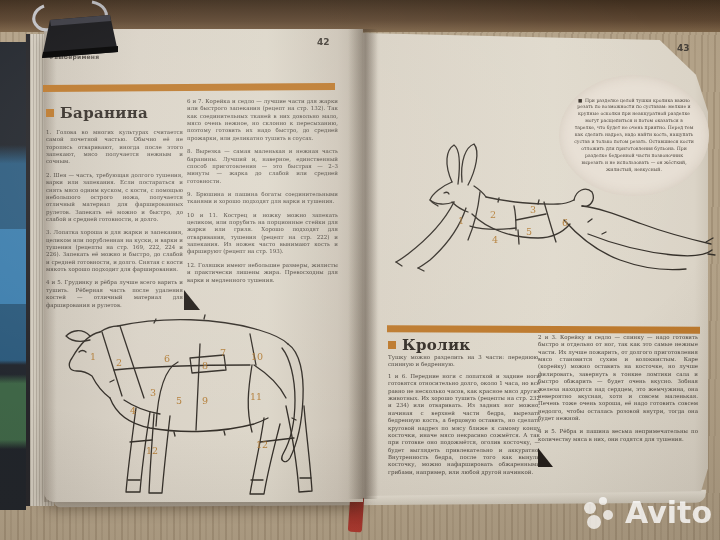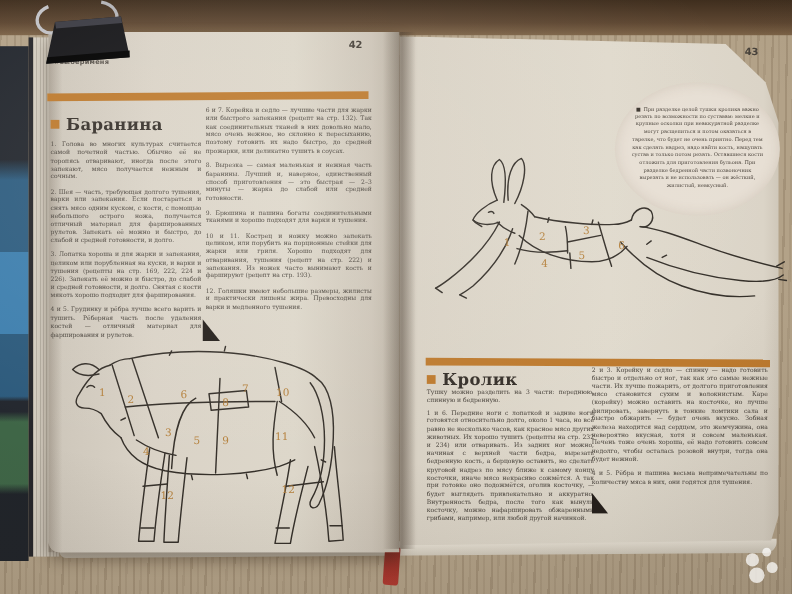--- a/index.html
+++ b/index.html
@@ -237,16 +237,17 @@
     <polygon points="29,52 104,46 104,52 28,58" fill="#000000"></polygon>
   </svg>
 
   <div class="abs" id="avito">
     <div id="avito-logo">
       <i class="c1"></i>
         <i class="c2"></i>
         <i class="c3"></i>
         <i class="c4"></i>
     </div>
+    <div id="avito-label">Avito</div>
   </div>
 
   <div class="abs" id="light"></div>
 </div>
 
 </body></html>

